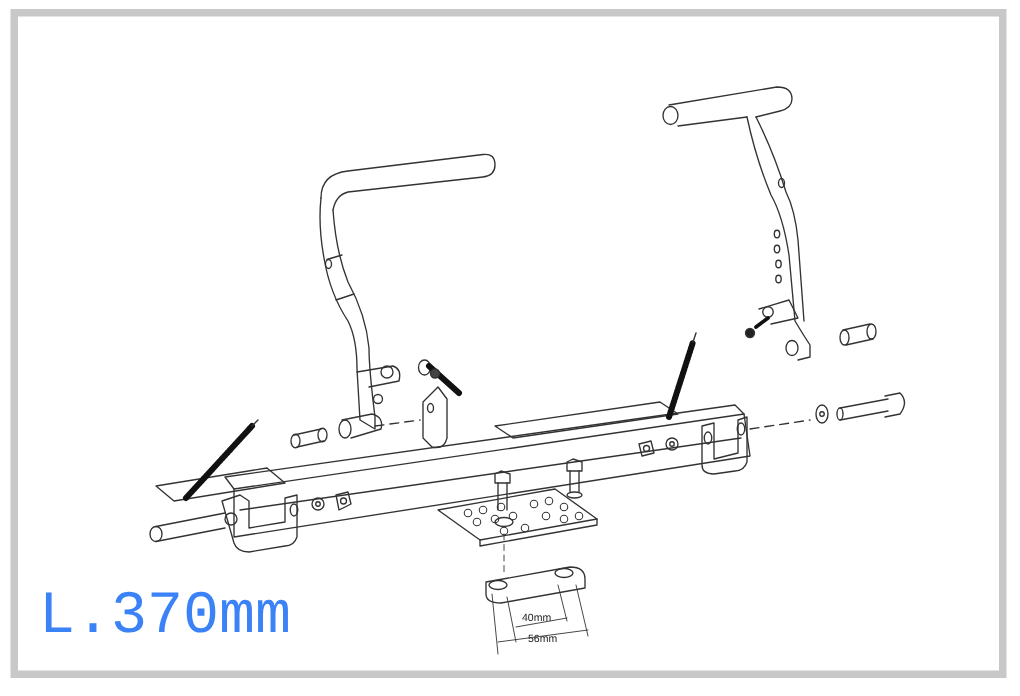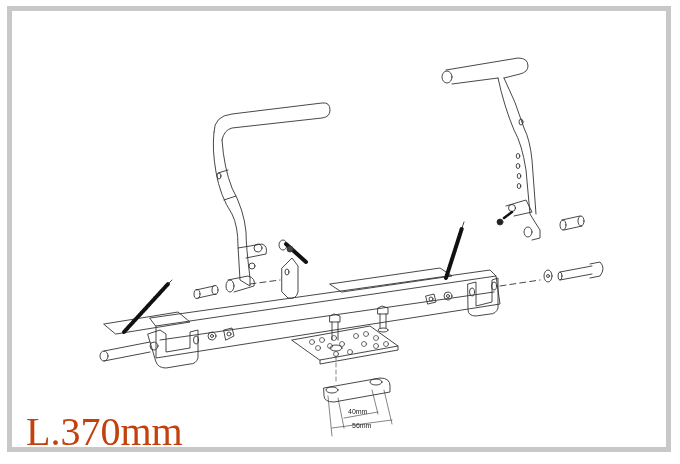--- a/index.html
+++ b/index.html
@@ -3,22 +3,22 @@
 <meta charset="utf-8">
 <style>
   html, body { margin: 0; padding: 0; background: #ffffff; }
   body { width: 680px; height: 464px; position: relative; overflow: hidden; font-family: "Liberation Sans", sans-serif; }
   .frame {
     position: absolute; left: 7px; top: 6px; width: 654px; height: 436px;
     border: 5px solid #c8c8c8; background: #ffffff;
   }
   .drawing { position: absolute; left: 0; top: 0; width: 680px; height: 464px; }
   .length-label {
-    position: absolute; left: 26px; top: 412px;
-    font-family: Liberation Serif, serif; font-size: 40px; color: #c2410c;
+    position: absolute; left: 26px; top: 392px;
+    font-family: Liberation Mono, monospace; font-size: 40px; color: #3b82f6;
     letter-spacing: 0px; line-height: 1;
   }
   .dim-label { font-family: "Liberation Sans", sans-serif; font-size: 7px; fill: #222; }
 </style>
 </head>
 <body>
 
 <div class="frame"></div>
 
 <svg class="drawing" viewBox="0 0 680 464" xmlns="http://www.w3.org/2000/svg">

